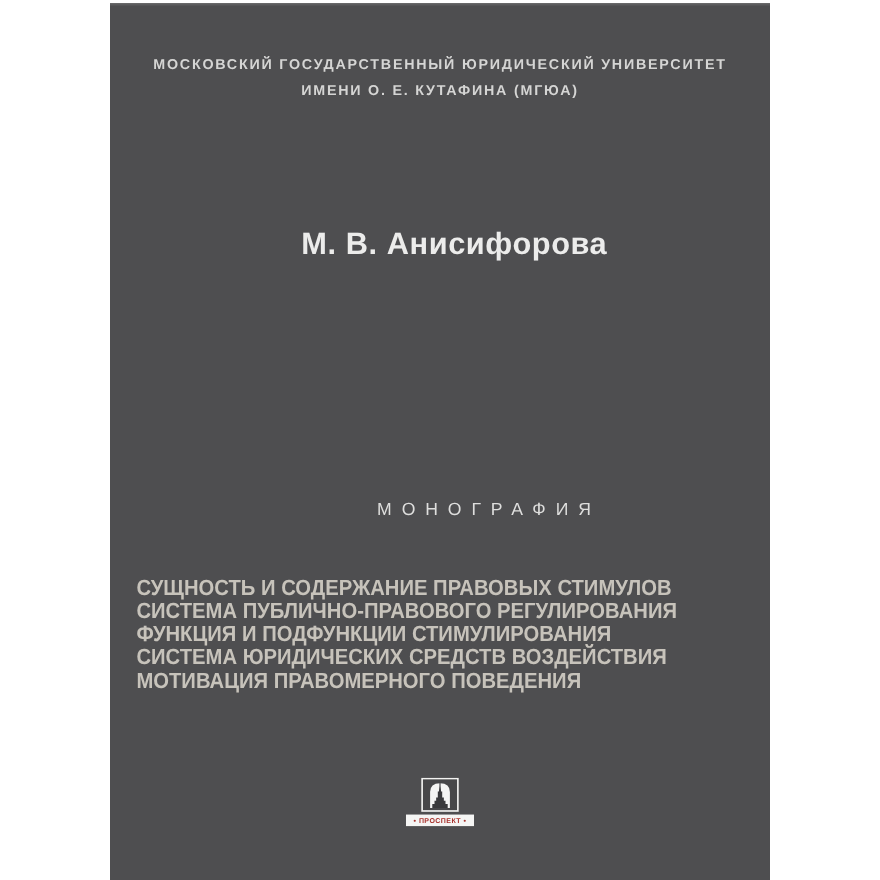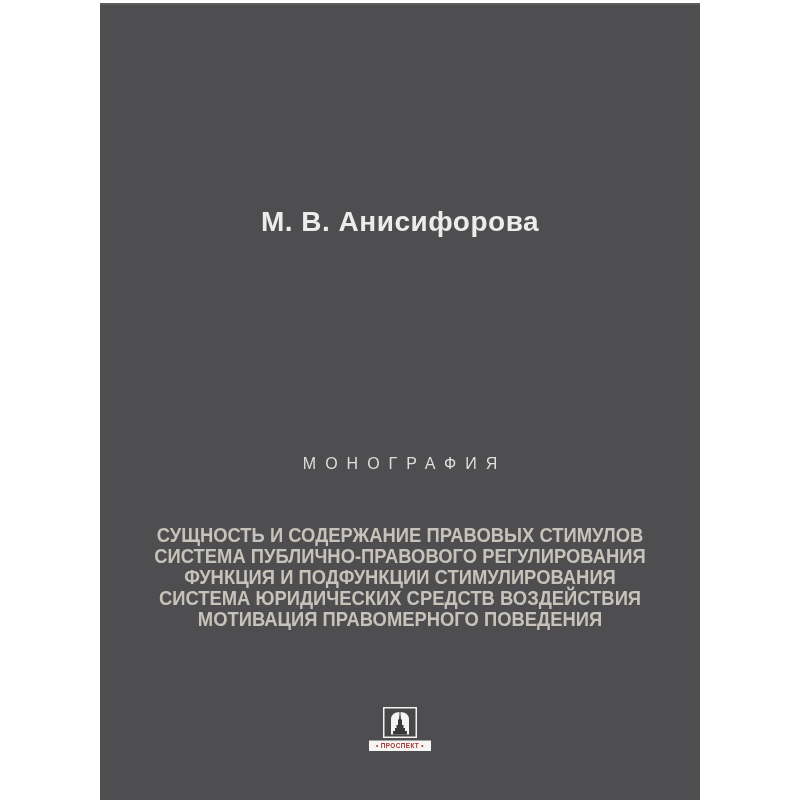--- a/index.html
+++ b/index.html
@@ -6,45 +6,49 @@
   .page{position:relative;width:800px;height:800px;background:#ffffff;overflow:hidden;
         font-family:"Liberation Sans", sans-serif;}
   .cover{position:absolute;left:100px;top:3px;width:600px;height:797px;background:#4e4e50;}
   .cover::before{content:"";position:absolute;left:0;top:0;width:100%;height:2px;background:#5d5d5f;}
 
   .univ{position:absolute;left:0;top:44px;width:100%;text-align:center;
         color:#d5d5d4;font-size:13px;font-weight:bold;letter-spacing:1.6px;line-height:23px;}
 
   .emblem{position:absolute;left:50%;top:88px;transform:translateX(-50%);}
 
-  .author{position:absolute;left:0;top:203px;width:100%;text-align:center;
+  .author{position:absolute;left:13px;top:203px;width:100%;text-align:center;
           color:#ececeb;font-size:28px;font-weight:bold;letter-spacing:0.5px;}
 
   .title{position:absolute;left:0;top:292px;width:100%;text-align:center;color:#f4f4f2;line-height:1;}
   .title .l1{display:inline-block;font-size:41px;font-weight:bold;transform:scaleX(0.84);transform-origin:center;white-space:nowrap;letter-spacing:0px;}
   .title .l2{display:inline-block;font-size:62px;font-weight:bold;transform:scaleX(0.84);transform-origin:center;margin-top:5px;white-space:nowrap;}
 
   .monograph{position:absolute;left:0;top:452px;width:100%;text-align:center;
-             color:#dededd;font-size:16px;font-weight:normal;letter-spacing:9px;text-indent:9px;}
+             color:#dededd;font-size:16px;font-weight:normal;letter-spacing:9px;text-indent:9px;padding-left:40px;}
 
-  .topics{position:absolute;left:0;top:522px;width:100%;text-align:center;
+  .topics{position:absolute;left:0;top:522px;width:100%;
           color:#c7c3bb;font-weight:bold;font-size:20px;line-height:21px;}
   .topics .t{display:block;transform:scaleX(0.92);transform-origin:center;white-space:nowrap;}
 
   .publisher{position:absolute;left:50%;top:704px;transform:translateX(-50%);}
 
   .emblem-text{font-family:"Liberation Serif", serif;font-weight:bold;fill:#ffffff;}
   .prospekt-text{font-family:"Liberation Sans", sans-serif;font-weight:bold;fill:#a8322d;}
 </style>
 </head>
 <body>
 
 <div class="page">
   <div class="cover">
 
+    <div class="univ">
+      <div>МОСКОВСКИЙ ГОСУДАРСТВЕННЫЙ ЮРИДИЧЕСКИЙ УНИВЕРСИТЕТ</div>
+      <div>ИМЕНИ О. Е. КУТАФИНА (МГЮА)</div>
+    </div>
 
 
     <div class="author">М. В. Анисифорова</div>
 
 
     <div class="monograph">МОНОГРАФИЯ</div>
 
     <div class="topics">
       <span class="t">СУЩНОСТЬ И СОДЕРЖАНИЕ ПРАВОВЫХ СТИМУЛОВ</span>
       <span class="t">СИСТЕМА ПУБЛИЧНО-ПРАВОВОГО РЕГУЛИРОВАНИЯ</span>

